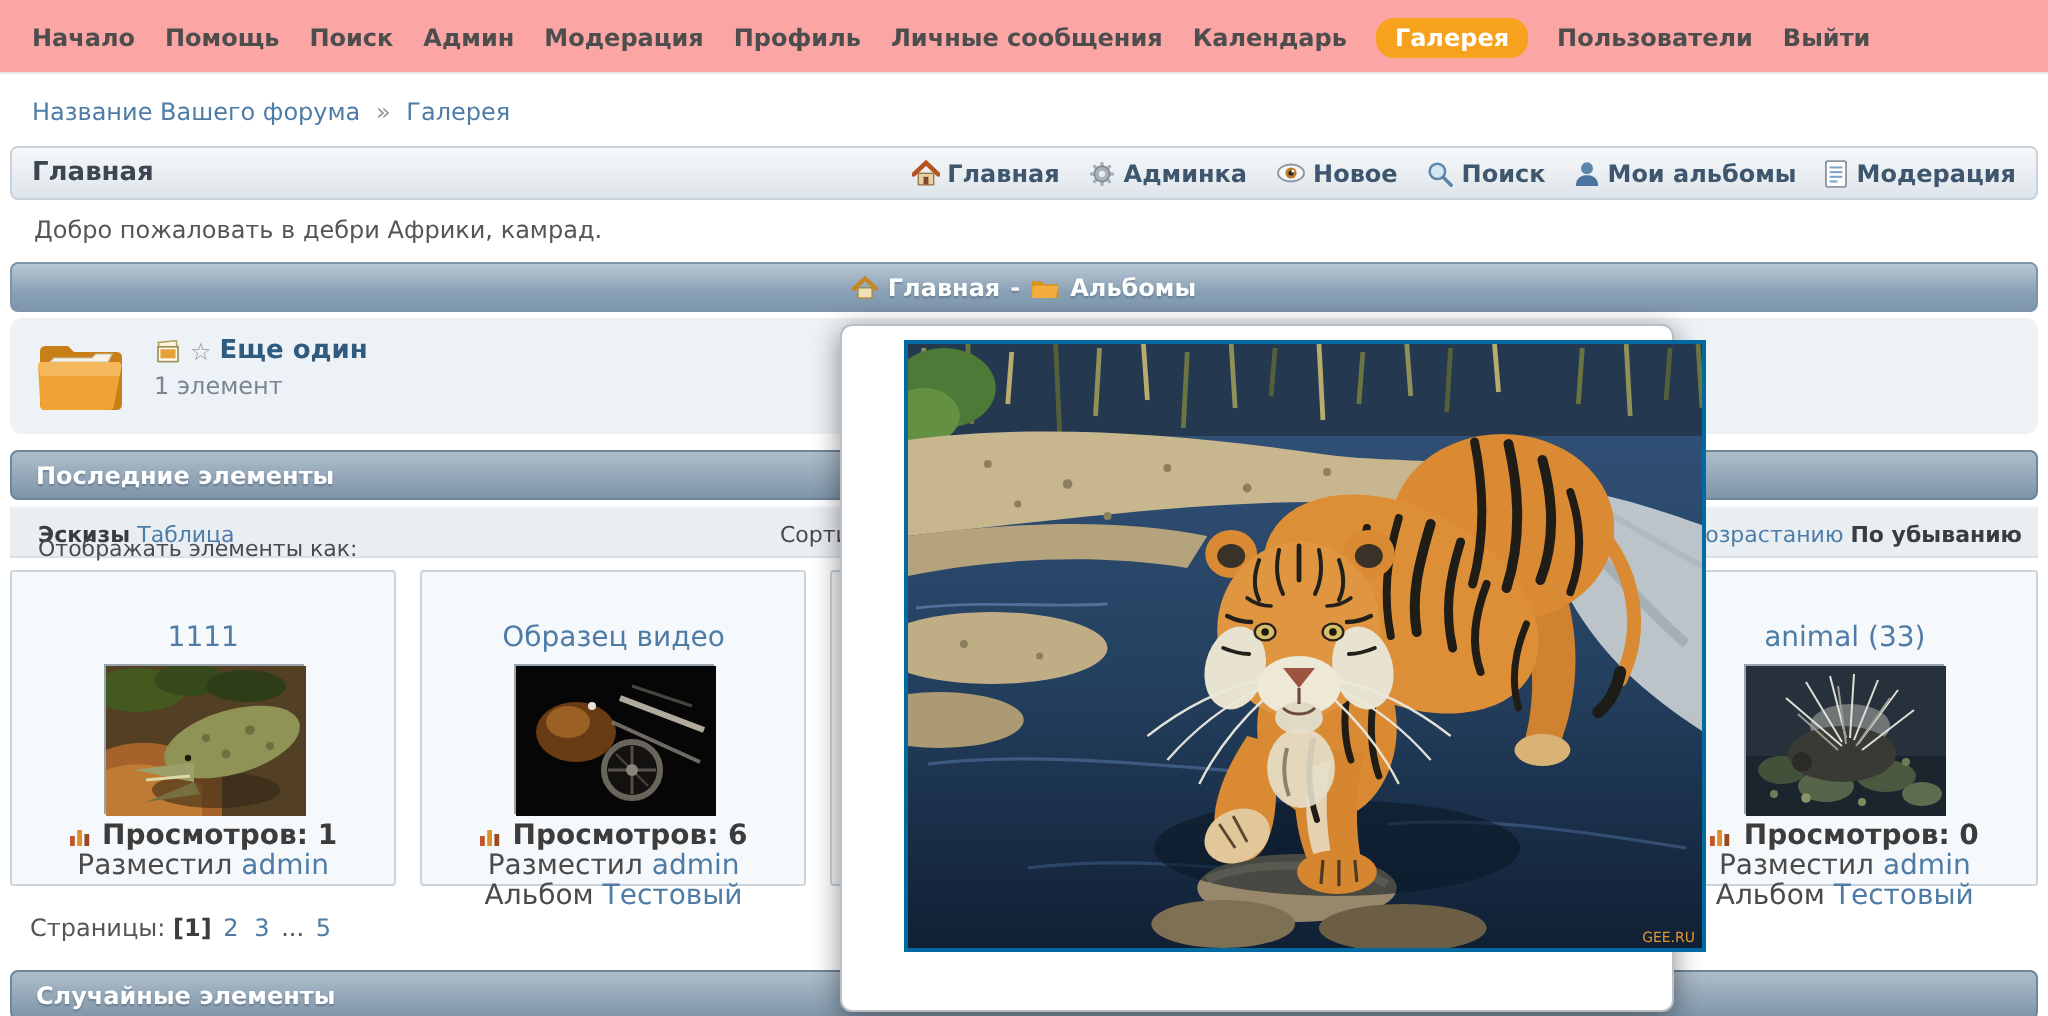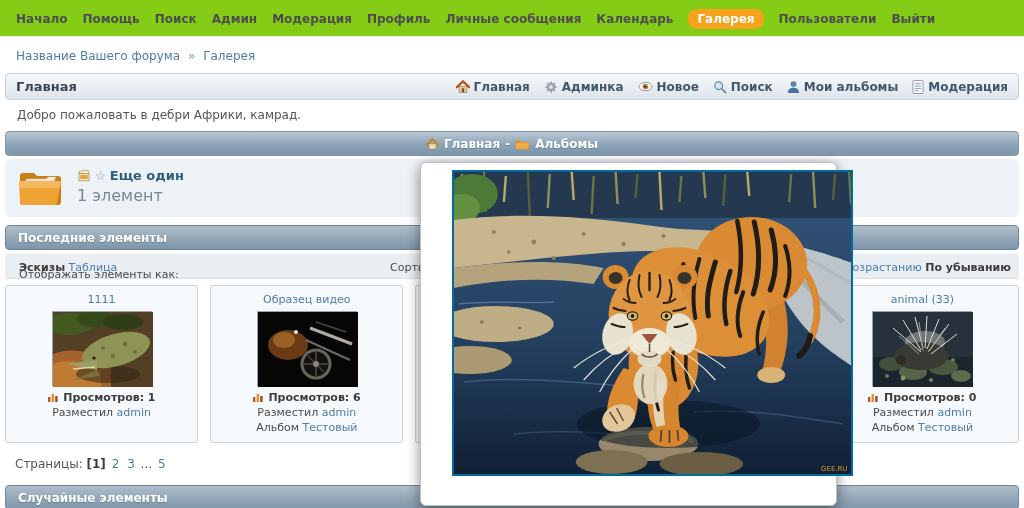--- a/index.html
+++ b/index.html
@@ -4,21 +4,21 @@
 <style>
   * { box-sizing: border-box; margin: 0; padding: 0; }
   html,body { width:1024px; height:508px; overflow:hidden; background:#fff;
     font-family:"DejaVu Sans","Liberation Sans",sans-serif; font-size:12px; color:#444; }
   body { position:relative; }
   a.lnk { color:#4e7ca6; text-decoration:none; cursor:pointer; }
   .bold { font-weight:bold; color:#3c3c3c;text-align:center; }
 
   
   .topmenu { display:flex; align-items:center; gap:15px; padding:9px 16px 8px 16px;
-    background:#84cc16; border-bottom:1px solid #e7eaec; height:37px; }
+    background:#fca5a5; border-bottom:1px solid #e7eaec; height:37px; }
   .topmenu .mi { color:#4d4d4d; font-weight:bold; font-size:12px; cursor:pointer; white-space:nowrap; }
   .topmenu .mi.active { background:#f6a21d; color:#fff; padding:3px 9px; border-radius:9px; }
 
   
   .crumbs { padding:12px 16px 10px 16px; font-size:12px; }
   .crumbs .sep { color:#8a9aa8; margin:0 4px; }
 
   .wrap { padding:0 5px; }
 
   
@@ -36,41 +36,41 @@
   .catbar { margin-top:3px; height:25px; border-radius:4px; border:1px solid #7f95a8;
     background:linear-gradient(#b9c7d4,#8aa1b5 60%,#7e97ac);
     display:flex; align-items:center; justify-content:center; gap:5px;
     color:#f4f8fb; font-weight:bold; font-size:12px; text-shadow:0 1px 1px rgba(60,80,100,.4); }
 
   
   .albpanel { margin-top:3px; background:#edf2f6; border-radius:6px; padding:9px 12px;
     display:flex; align-items:flex-start; gap:14px; min-height:56px; }
   .albinfo .t1 { display:flex; align-items:center; gap:4px; }
   .albinfo .name { font-weight:bold; font-size:13px; color:#2f5b7f; cursor:pointer; }
-  .albinfo .cnt { color:#7a8793; margin-top:3px; font-size:16px; }
+  .albinfo .cnt { color:#7a8793; margin-top:3px; font-size:12px; }
   .star { color:#8a96a0; font-size:12px; }
 
   
   .secbar { margin-top:8px; height:25px; border-radius:4px; border:1px solid #6f8699;
     background:linear-gradient(#aebdca,#7e95a9);
     display:flex; align-items:center; padding:0 12px;
     color:#fff; font-weight:bold; font-size:12px; text-shadow:0 1px 1px rgba(50,70,90,.4); }
 
   
   .filter { position:relative; margin-top:3px; height:26px; background:#e9eef3;
     border-top:1px solid #f4f7f9; border-bottom:1px solid #d9e0e6; font-size:11px; color:#4a4a4a; }
   .filter span { position:absolute; top:7px; white-space:nowrap; }
   .f-left { left:14px; }
   .f-mid  { left:385px; }
   .f-right{ right:8px; }
 
   
   .cards { display:flex; gap:12px; padding:6px 0 4px 0; background:#fff; }
   .card { flex:1; border:1px solid #c9d4dc; background:#f6f9fb; border-radius:2px;
-    height:158px; padding:7px 4px; text-align:center; font-size:11px; color:#4a4a4a; }
+    height:158px; padding:25px 4px; text-align:center; font-size:14px; color:#4a4a4a; }
   .card .ct { color:#4e7ca6; cursor:pointer; }
   .card .thumb { width:100px; height:75px; margin:5px auto 4px auto; border:1px solid #9aa4ad;
     display:block; background:#000; }
   .card .meta { line-height:15px; }
   .chart-ic { display:inline-block; vertical-align:-1px; margin-right:2px; }
 
   
   .pages { padding:10px 10px 6px 10px; font-size:12px; color:#555; }
   .pages b { color:#3c3c3c; }
   .pages a.lnk { margin:0 2px; }

